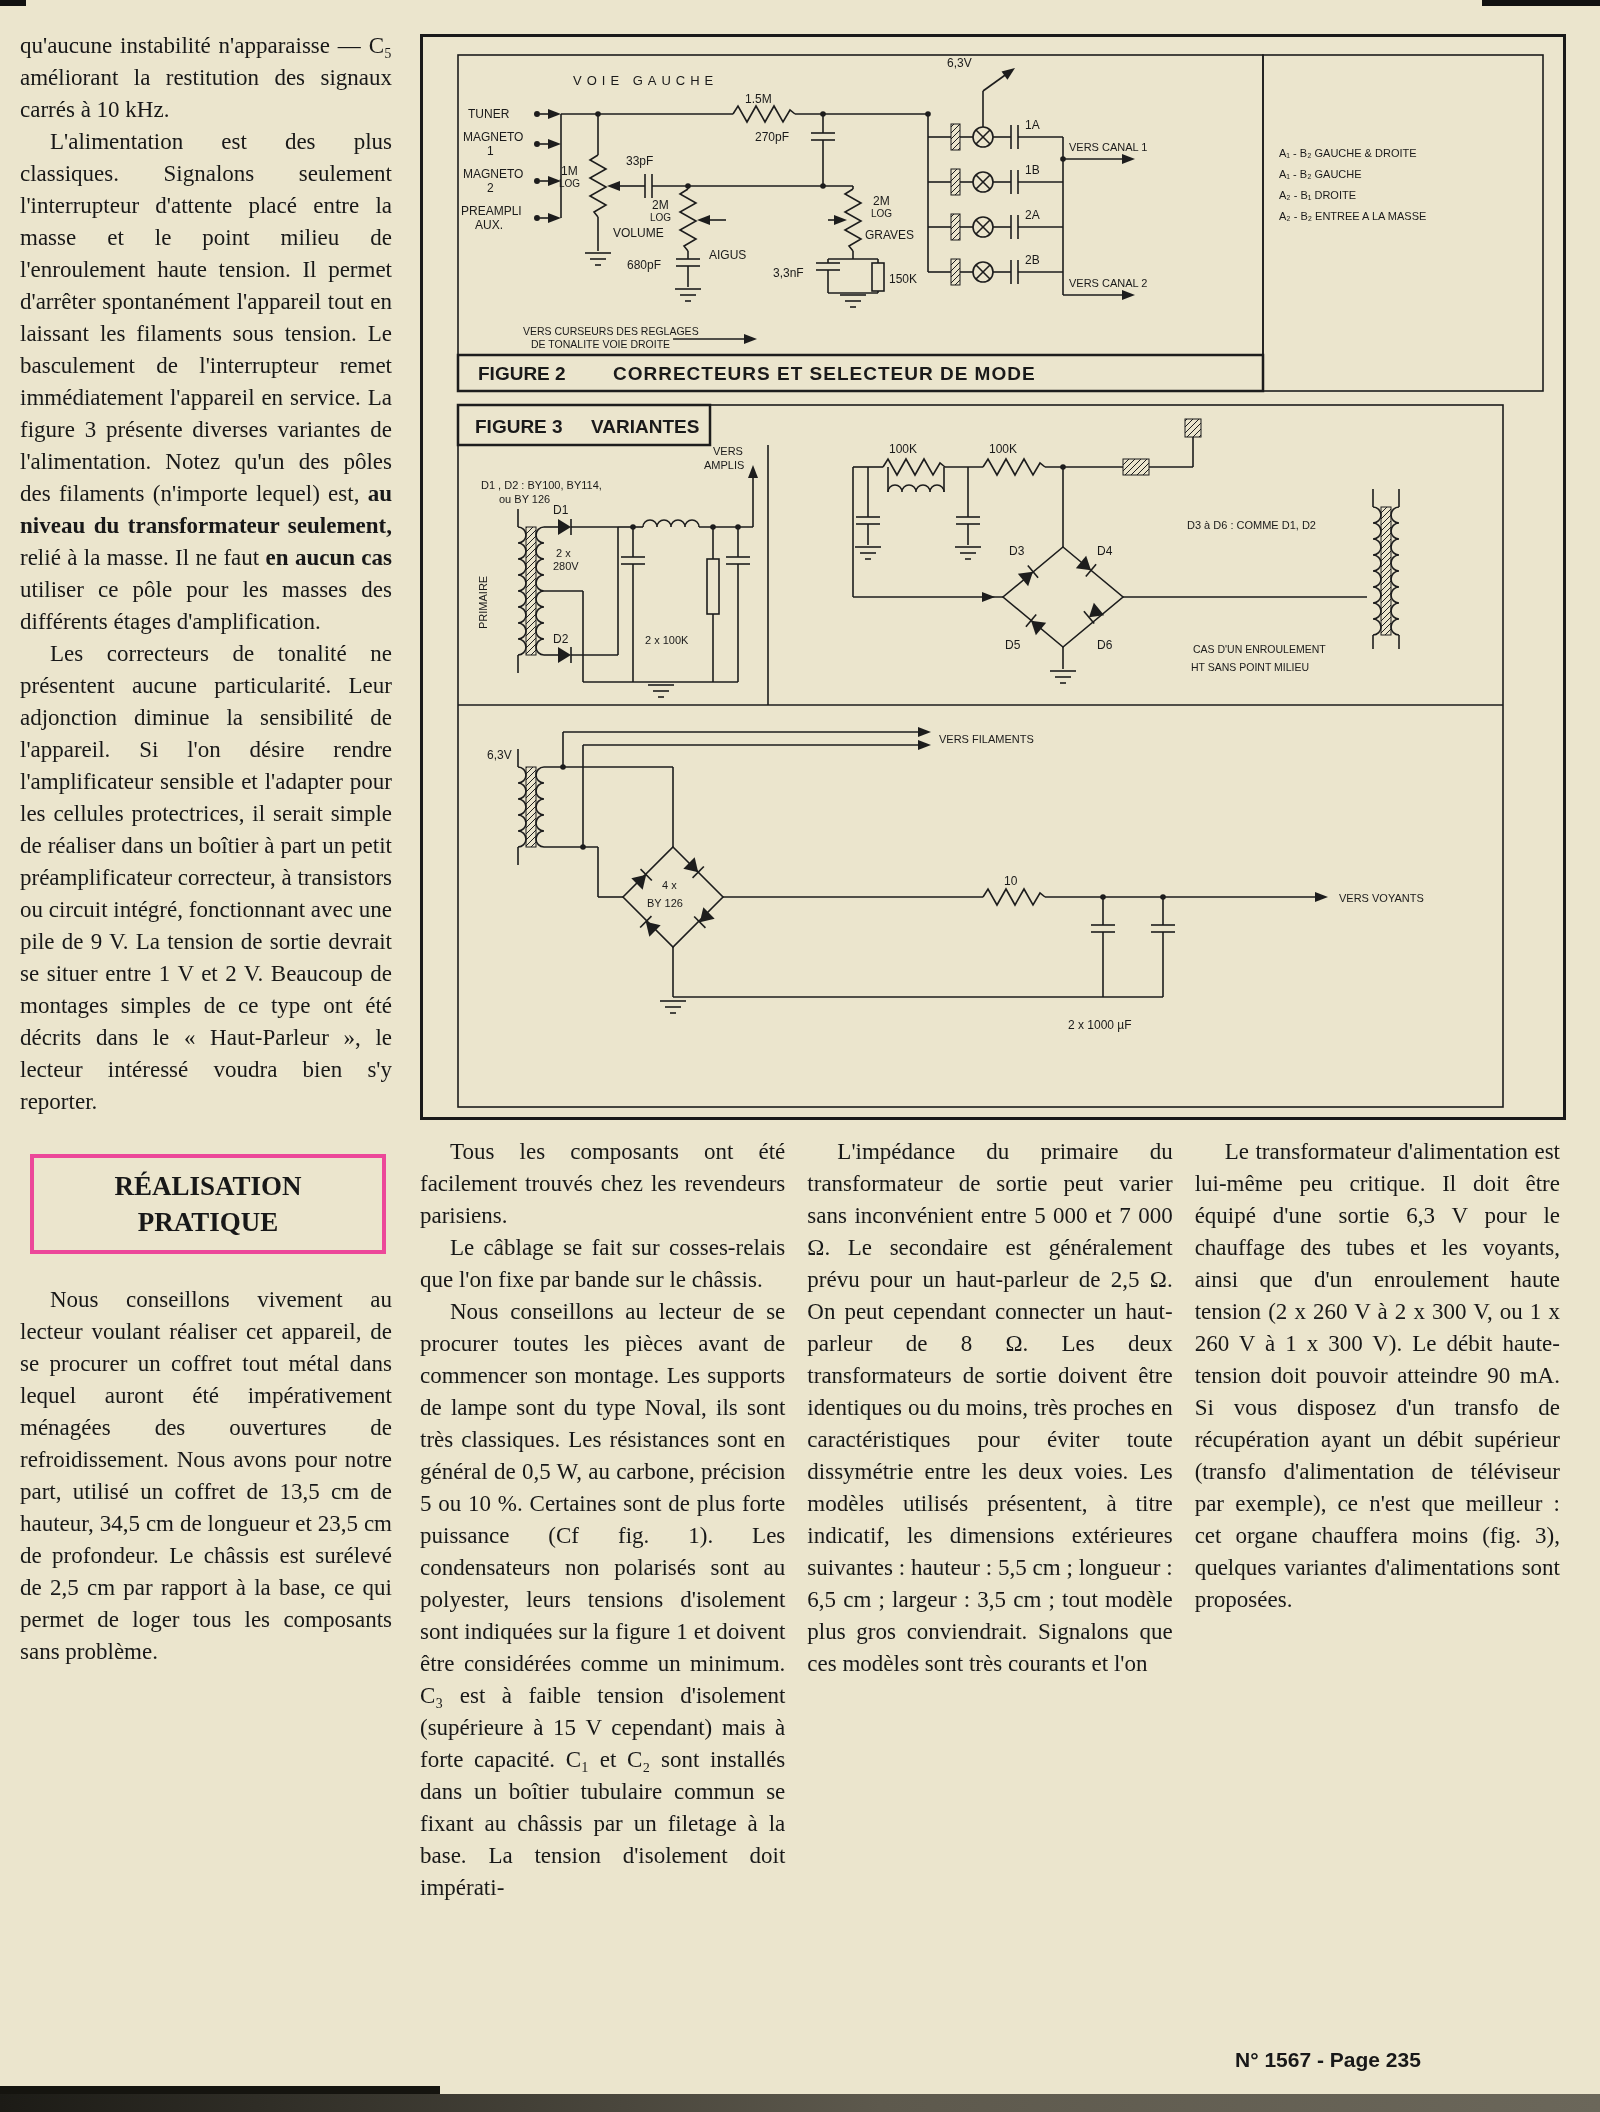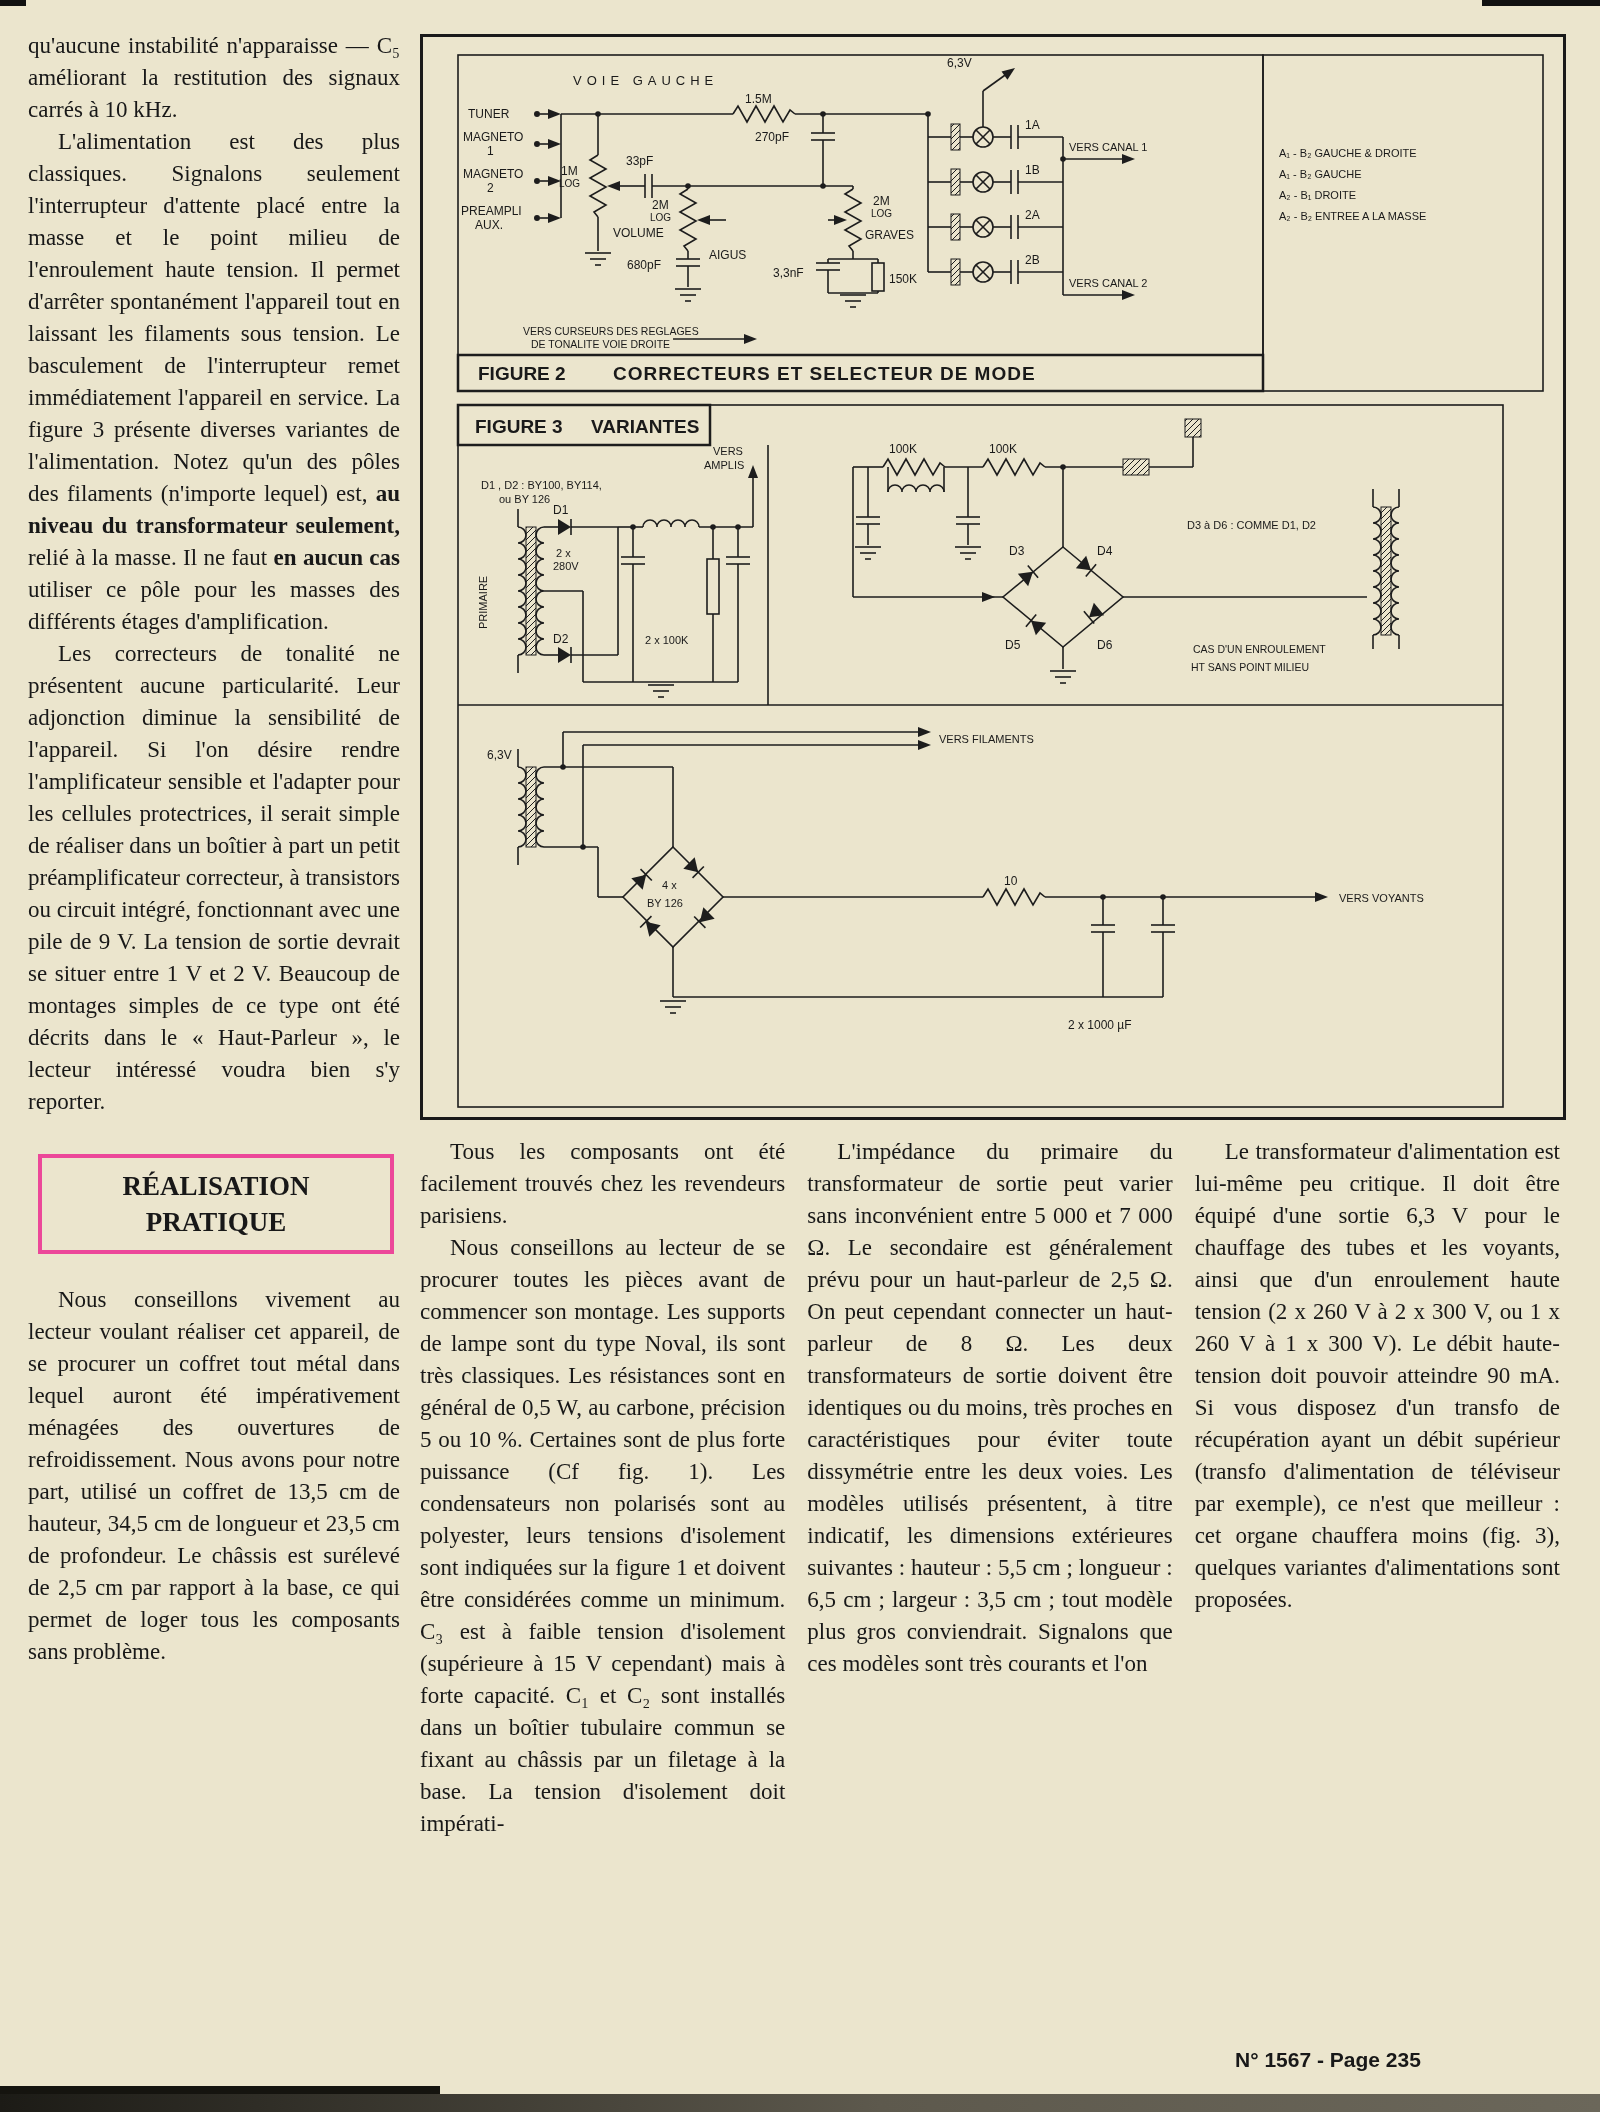--- a/index.html
+++ b/index.html
@@ -1,21 +1,21 @@
 <!DOCTYPE html>
 <html><head>
 <meta charset="utf-8">
 <style>
   html,body{margin:0;padding:0;}
   body{
     width:1600px;height:2112px;position:relative;overflow:hidden;
     background:#ebe5cd;color:#181818;
     font-family:"Liberation Serif","DejaVu Serif",serif;
   }
-  .col1{position:absolute;left:28px;top:30px;width:372px;
+  .col1{position:absolute;left:20px;top:30px;width:372px;
     font-size:23px;line-height:32px;text-align:justify;}
   .textcols{position:absolute;left:420px;top:1136px;width:1140px;
     display:flex;gap:22px;font-size:23px;line-height:32px;text-align:justify;}
   .tcol{flex:1;min-width:0;}
   p{margin:0;text-indent:30px;}
   p.ni{text-indent:0;}
   b{font-weight:bold;}
   .hbox{border:4px solid #ec4899;margin:36px 6px 30px 10px;padding:10px 6px;
     text-align:center;font-weight:bold;font-size:27px;line-height:36px;text-indent:0;}
   .figs{position:absolute;left:420px;top:34px;width:1140px;border:3px solid #1a1a1a;}
@@ -419,20 +419,21 @@
     <text x="645" y="632">2 x 1000 µF</text>
     <text x="516" y="346" font-size="11">VERS FILAMENTS</text>
     <text x="916" y="505" font-size="11">VERS VOYANTS</text>
   </g>
 </svg>
 </div>
 
 <div class="textcols">
   <div class="tcol">
     <p><span>Tous les composants ont été facilement trouvés chez les revendeurs parisiens.</span></p>
+    <p><span>Le câblage se fait sur cosses-relais que l'on fixe par bande sur le châssis.</span></p>
     <p><span>Nous conseillons au lecteur de se procurer toutes les pièces avant de commencer son montage. Les supports de lampe sont du type Noval, ils sont très classiques. Les résistances sont en général de 0,5 W, au carbone, précision 5 ou 10 %. Certaines sont de plus forte puissance (Cf fig. 1). Les condensateurs non polarisés sont au polyester, leurs tensions d'isolement sont indiquées sur la figure 1 et doivent être considérées comme un minimum. C₃ est à faible tension d'isolement (supérieure à 15 V cependant) mais à forte capacité. C₁ et C₂ sont installés dans un boîtier tubulaire commun se fixant au châssis par un filetage à la base. La tension d'isolement doit impérati-</span></p>
   </div>
   <div class="tcol">
     <p><span>L'impédance du primaire du transformateur de sortie peut varier sans inconvénient entre 5 000 et 7 000 Ω. Le secondaire est généralement prévu pour un haut-parleur de 2,5 Ω. On peut cependant connecter un haut-parleur de 8 Ω. Les deux transformateurs de sortie doivent être identiques ou du moins, très proches en caractéristiques pour éviter toute dissymétrie entre les deux voies. Les modèles utilisés présentent, à titre indicatif, les dimensions extérieures suivantes : hauteur : 5,5 cm ; longueur : 6,5 cm ; largeur : 3,5 cm ; tout modèle plus gros conviendrait. Signalons que ces modèles sont très courants et l'on</span></p>
   </div>
   <div class="tcol">
     <p><span>Le transformateur d'alimentation est lui-même peu critique. Il doit être équipé d'une sortie 6,3 V pour le chauffage des tubes et les voyants, ainsi que d'un enroulement haute tension (2 x 260 V à 2 x 300 V, ou 1 x 260 V à 1 x 300 V). Le débit haute-tension doit pouvoir atteindre 90 mA. Si vous disposez d'un transfo de récupération ayant un débit supérieur (transfo d'alimentation de téléviseur par exemple), ce n'est que meilleur : cet organe chauffera moins (fig. 3), quelques variantes d'alimentations sont proposées.</span></p>
   </div>
 </div>
 

